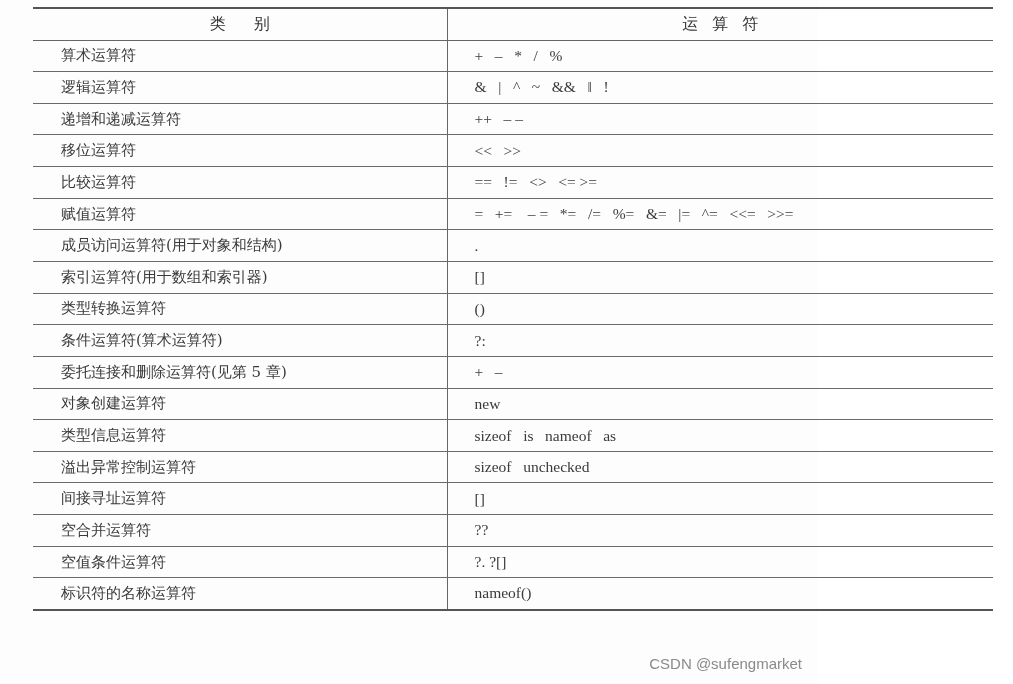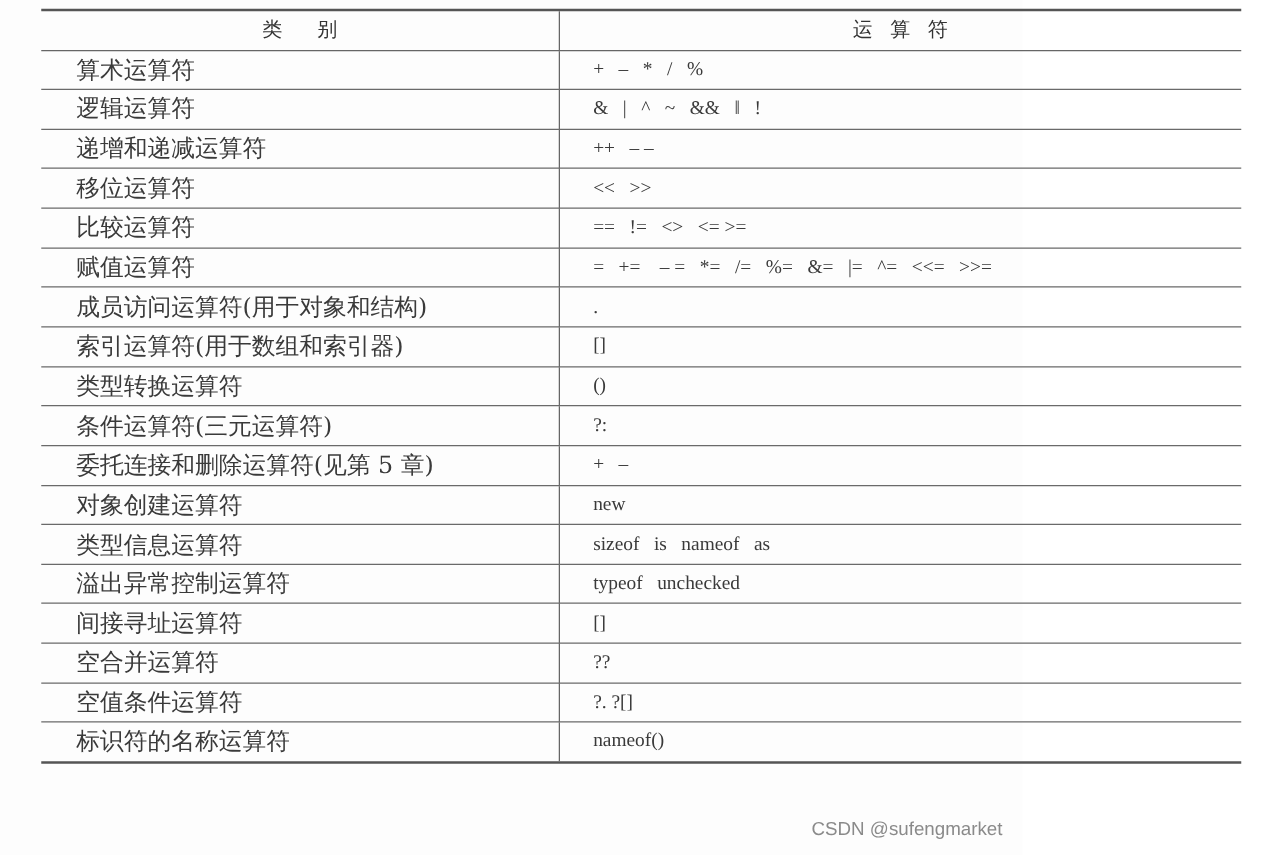--- a/index.html
+++ b/index.html
@@ -18,21 +18,21 @@
   table.ops thead tr { height: 32px; }
   table.ops tbody tr { height: 31.65px; }
   table.ops thead th {
     font-weight: normal; font-size: 16px; color: #333;
     border-top: 2.5px solid #555; border-bottom: 1.5px solid #666;
     text-align: center; padding: 0; letter-spacing: 0;
   }
   table.ops th.col-cat span.g { display: inline-block; margin: 0 14px; }
   table.ops th.col-op span.g { display: inline-block; margin: 0 7px; }
   table.ops td {
-    font-size: 19px; padding: 0 0 0 28px;
+    font-size: 15px; padding: 0 0 0 28px;
     border-bottom: 1.5px solid #6a6a6a;
     vertical-align: middle; white-space: pre;
   }
   table.ops td.op { padding-left: 27px; font-family: "Liberation Serif", "DejaVu Serif", serif; font-size: 15.5px; }
   table.ops tr > *:first-child { border-right: 1.5px solid #666; }
   table.ops tbody tr:last-child td { border-bottom: 2.5px solid #555; }
   .watermark {
     position: absolute; right: 16px; top: 655px;
     font-family: "Liberation Sans", "DejaVu Sans", sans-serif;
     font-size: 15px; color: #8a8a8a;
@@ -88,38 +88,38 @@
         </tr>
       <tr>
           <td>索引运算符(用于数组和索引器)</td>
           <td class="op">[]</td>
         </tr>
       <tr>
           <td>类型转换运算符</td>
           <td class="op">()</td>
         </tr>
       <tr>
-          <td>条件运算符(三元运算符)</td>
+          <td>条件运算符(算术运算符)</td>
           <td class="op">?:</td>
         </tr>
       <tr>
           <td>委托连接和删除运算符(见第 5 章)</td>
           <td class="op">+   –</td>
         </tr>
       <tr>
           <td>对象创建运算符</td>
           <td class="op">new</td>
         </tr>
       <tr>
           <td>类型信息运算符</td>
           <td class="op">sizeof   is   nameof   as</td>
         </tr>
       <tr>
           <td>溢出异常控制运算符</td>
-          <td class="op">typeof   unchecked</td>
+          <td class="op">sizeof   unchecked</td>
         </tr>
       <tr>
           <td>间接寻址运算符</td>
           <td class="op">[]</td>
         </tr>
       <tr>
           <td>空合并运算符</td>
           <td class="op">??</td>
         </tr>
       <tr>

